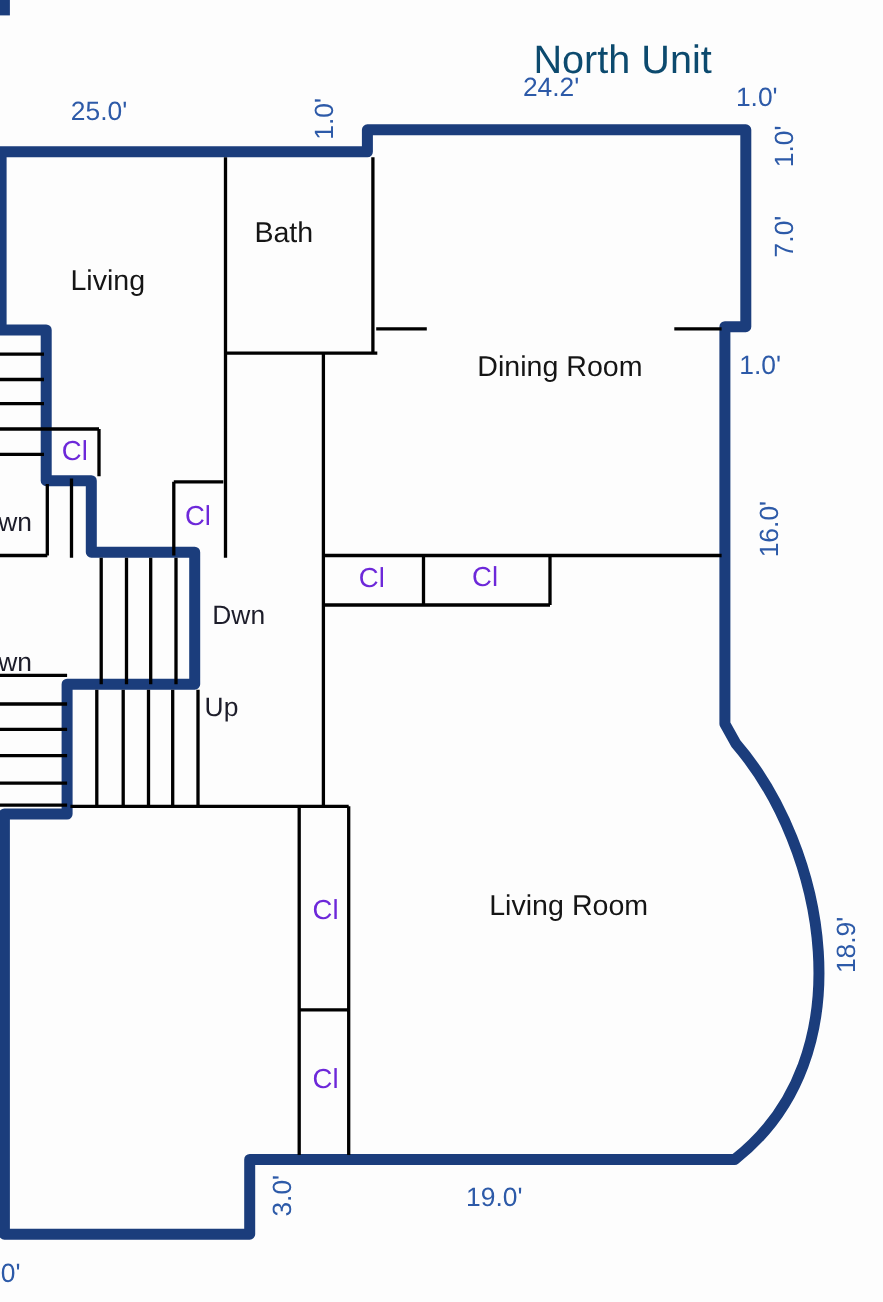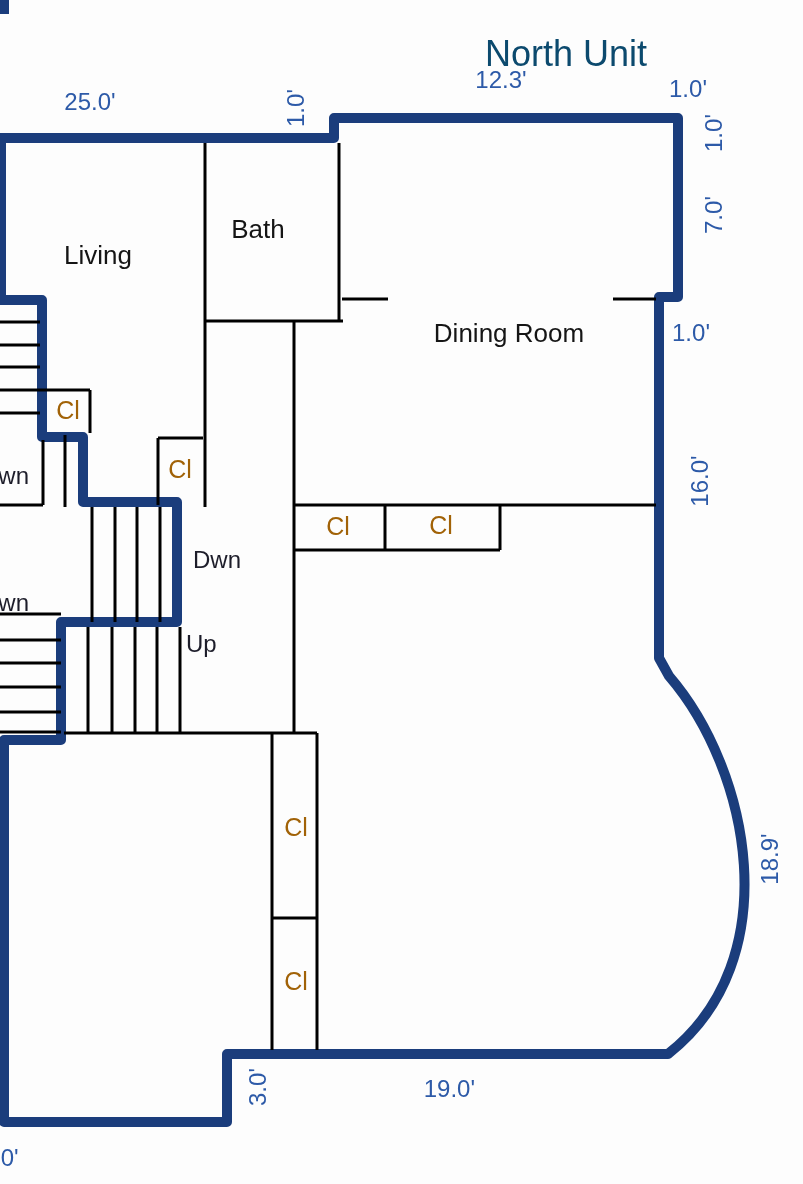--- a/index.html
+++ b/index.html
@@ -1,21 +1,21 @@
 <!DOCTYPE html>
 <html><head>
 <meta charset="utf-8">
 <style>
   html,body{margin:0;padding:0;background:#ffffff;}
   #plan{position:relative;width:803px;height:1184px;overflow:hidden;
         font-family:"Liberation Sans", sans-serif;background:#fdfdfd;}
   #walls{position:absolute;left:0;top:0;}
   .lbl{position:absolute;white-space:nowrap;}
   .room{color:#151515;font-size:26px;text-align:center;}
-  .cl{color:#a16207;font-size:25px;text-align:center;}
+  .cl{color:#6d28d9;font-size:25px;text-align:center;}
   .stair{color:#1d1d2a;font-size:24px;text-align:left;}
   .dim{color:#2d5aa8;font-size:24px;text-align:center;}
   .vert{transform:rotate(-90deg);transform-origin:center center;}
   .title{color:#0c4a6e;font-size:36px;text-align:center;}
 </style>
 </head>
 <body>
 
 <div id="plan">
 
@@ -42,37 +42,38 @@
     <path d="M 0 614 H 61 M 0 640 H 61 M 0 663 H 61 M 0 687 H 61 M 0 712 H 61 M 0 732 H 61" fill="none" stroke="#000000" stroke-width="3"></path>
 
     <path d="M 92 507 V 622 M 115 507 V 622 M 137 507 V 622 M 160 507 V 622" fill="none" stroke="#000000" stroke-width="3"></path>
 
     <path d="M 88 627 V 733 M 112 627 V 733 M 135 627 V 733 M 157 627 V 733 M 180 627 V 733" fill="none" stroke="#000000" stroke-width="3"></path>
   </svg>
 
   <div class="lbl title" style="left:480px;top:33px;width:172px;">North Unit</div>
 
   <div class="lbl room" style="left:18px;top:240px;width:160px;">Living</div>
-  <div class="lbl room" style="left:188px;top:214px;width:140px;">Bath</div>
+  <div class="lbl room" style="left:188px;top:196px;width:140px;">Bath</div>
   <div class="lbl room" style="left:399px;top:318px;width:220px;">Dining Room</div>
+  <div class="lbl room" style="left:407px;top:808px;width:220px;">Living Room</div>
 
   <div class="lbl cl" style="left:38px;top:396px;width:60px;">Cl</div>
   <div class="lbl cl" style="left:150px;top:455px;width:60px;">Cl</div>
   <div class="lbl cl" style="left:308px;top:512px;width:60px;">Cl</div>
   <div class="lbl cl" style="left:411px;top:511px;width:60px;">Cl</div>
   <div class="lbl cl" style="left:266px;top:813px;width:60px;">Cl</div>
   <div class="lbl cl" style="left:266px;top:967px;width:60px;">Cl</div>
 
   <div class="lbl stair" style="left:-19px;top:462px;">Dwn</div>
   <div class="lbl stair" style="left:193px;top:546px;">Dwn</div>
   <div class="lbl stair" style="left:-19px;top:589px;">Dwn</div>
   <div class="lbl stair" style="left:186px;top:630px;">Up</div>
 
   <div class="lbl dim" style="left:24px;top:88px;width:60px;margin-left:36px;">25.0'</div>
-  <div class="lbl dim" style="left:470px;top:66px;width:62px;">12.3'</div>
+  <div class="lbl dim" style="left:470px;top:66px;width:62px;">24.2'</div>
   <div class="lbl dim" style="left:664px;top:75px;width:48px;">1.0'</div>
   <div class="lbl dim" style="left:667px;top:319px;width:48px;">1.0'</div>
   <div class="lbl dim" style="left:413px;top:1075px;width:62px;text-align:right;">19.0'</div>
   <div class="lbl dim" style="left:-6px;top:1144px;width:34px;text-align:left;">.0'</div>
 
   <div class="lbl dim vert" style="left:266px;top:94px;width:60px;">1.0'</div>
   <div class="lbl dim vert" style="left:684px;top:119px;width:60px;">1.0'</div>
   <div class="lbl dim vert" style="left:684px;top:201px;width:60px;">7.0'</div>
   <div class="lbl dim vert" style="left:665px;top:467px;width:70px;">16.0'</div>
   <div class="lbl dim vert" style="left:735px;top:845px;width:70px;">18.9'</div>

